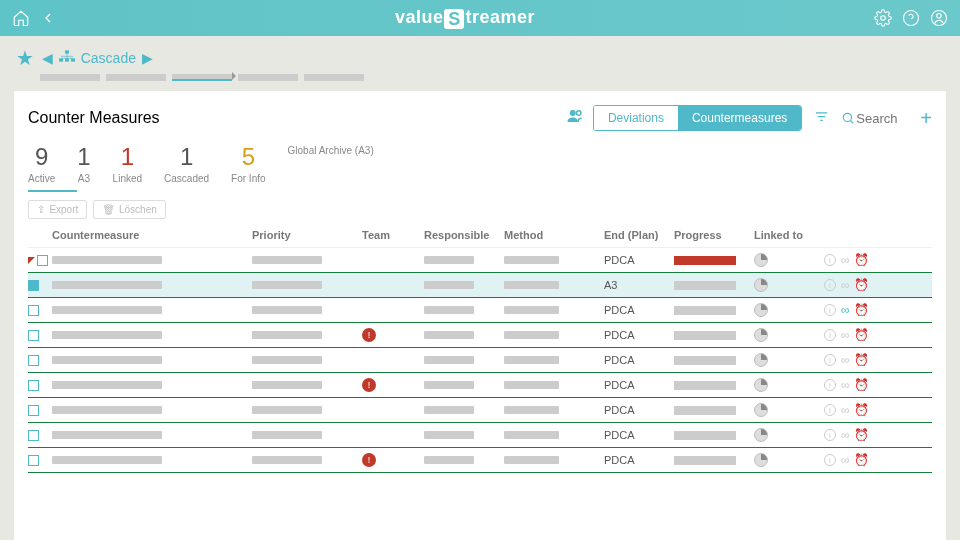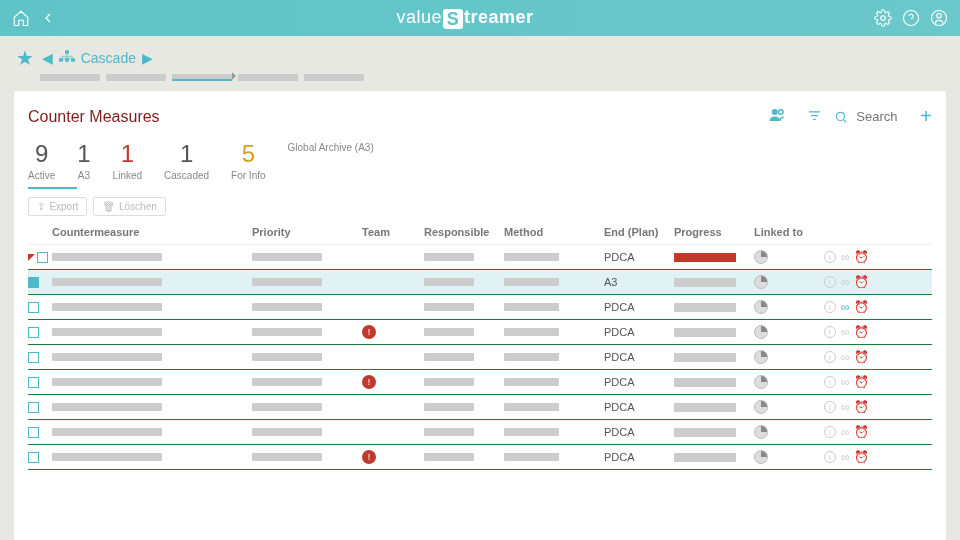--- a/index.html
+++ b/index.html
@@ -12,28 +12,28 @@
 .header-row{display:flex;align-items:center;padding:10px 16px 0 16px}
 .star{color:#4fb8c9;font-size:20px;margin-right:8px}
 .page-title{color:#666;font-size:20px;font-weight:400;flex:1}
 .cascade{display:flex;align-items:center;gap:6px;color:#4fb8c9;font-size:14px}
 .tabstrip{padding:4px 16px 0 40px;display:flex;gap:6px}
 .tabstrip .tab{width:60px;height:7px;background:#ccc}
 .tabstrip .tab.active{border-bottom:2px solid #4fb8c9;position:relative}
 .tabstrip .tab.active::after{content:"";position:absolute;right:-8px;top:-2px;border:4px solid transparent;border-left-color:#999}
 .panel{background:#fff;margin:10px 14px;border-radius:2px;box-shadow:0 1px 2px rgba(0,0,0,0.05);padding:14px;height:450px;overflow:hidden}
 .panel-header{display:flex;align-items:center;margin-bottom:12px}
-.panel-title{font-size:16px;color:#7f1d1d;flex:1}
+.panel-title{font-size:16px;color:#000000;flex:1}
 .people-icon{color:#4fb8c9;margin-right:8px}
 .toggle{display:flex;border:1px solid #4fb8c9;border-radius:3px;overflow:hidden;font-size:12px}
 .toggle div{padding:5px 14px;cursor:pointer}
 .toggle .inactive{background:#fff;color:#4fb8c9}
 .toggle .active{background:#4fb8c9;color:#fff}
 .filter-icon{color:#4fb8c9;margin:0 12px;font-size:15px}
-.search{display:flex;align-items:center;color:#4fb8c9;font-size:13px;gap:8px;margin-right:14px}
+.search{display:flex;align-items:center;color:#4fb8c9;font-size:13px;gap:1px;margin-right:14px}
 .search input{border:none;outline:none;width:50px;font-size:13px}
 .plus{color:#4fb8c9;font-size:20px;font-weight:300}
 .stats{display:flex;gap:0;margin-bottom:6px}
 .stat{text-align:center;padding:0 22px 6px 0}
 .stat:first-child{padding-left:0}
 .stat .num{font-size:24px;font-weight:300;color:#555}
 .stat .lbl{font-size:10px;color:#888;margin-top:2px}
 .stat.active-stat{border-bottom:2px solid #4fb8c9}
 .stat.overdue .num{color:#c0392b}
 .stat.forinfo .num{color:#d4a017}
@@ -67,21 +67,21 @@
         <svg width="18" height="18" viewBox="0 0 24 24" fill="none" stroke="#fff" stroke-width="1.5">
           <path d="M3 11l9-8 9 8v10a1 1 0 0 1-1 1h-5v-7h-6v7H4a1 1 0 0 1-1-1z"></path>
         </svg>
       </span>
     <span class="icon">
         <svg width="16" height="16" viewBox="0 0 24 24" fill="none" stroke="#fff" stroke-width="2">
           <path d="M15 18l-6-6 6-6"></path>
         </svg>
       </span>
   </div>
-  <div class="logo"><span style="font-weight:400">value</span><span style="display:inline-block;width:20px;height:20px;background:#fff;border-radius:3px;color:#5fc4c7;font-weight:bold;vertical-align:middle;line-height:20px;margin:0 1px">S</span><span style="font-weight:700">treamer</span></div>
+  <div class="logo"><span style="font-weight:700">value</span><span style="display:inline-block;width:20px;height:20px;background:#fff;border-radius:3px;color:#5fc4c7;font-weight:bold;vertical-align:middle;line-height:20px;margin:0 1px">S</span><span style="font-weight:700">treamer</span></div>
   <div class="nav-right">
     <span class="icon">
         <svg width="18" height="18" viewBox="0 0 24 24" fill="none" stroke="#fff" stroke-width="1.5">
           <circle cx="12" cy="12" r="3"></circle>
           <path d="M19.4 15a1.65 1.65 0 0 0 .33 1.82l.06.06a2 2 0 1 1-2.83 2.83l-.06-.06a1.65 1.65 0 0 0-1.82-.33 1.65 1.65 0 0 0-1 1.51V21a2 2 0 1 1-4 0v-.09A1.65 1.65 0 0 0 9 19.4a1.65 1.65 0 0 0-1.82.33l-.06.06a2 2 0 1 1-2.83-2.83l.06-.06a1.65 1.65 0 0 0 .33-1.82 1.65 1.65 0 0 0-1.51-1H3a2 2 0 1 1 0-4h.09A1.65 1.65 0 0 0 4.6 9a1.65 1.65 0 0 0-.33-1.82l-.06-.06a2 2 0 1 1 2.83-2.83l.06.06a1.65 1.65 0 0 0 1.82.33H9a1.65 1.65 0 0 0 1-1.51V3a2 2 0 1 1 4 0v.09a1.65 1.65 0 0 0 1 1.51 1.65 1.65 0 0 0 1.82-.33l.06-.06a2 2 0 1 1 2.83 2.83l-.06.06a1.65 1.65 0 0 0-.33 1.82V9c.63.24 1.08.83 1.51 1H21a2 2 0 1 1 0 4h-.09a1.65 1.65 0 0 0-1.51 1z"></path>
         </svg>
       </span>
     <span class="icon">
         <svg width="18" height="18" viewBox="0 0 24 24" fill="none" stroke="#fff" stroke-width="1.5">
           <circle cx="12" cy="12" r="10"></circle>
@@ -127,20 +127,24 @@
 
 <div class="panel">
   <div class="panel-header">
     <div class="panel-title">Counter Measures</div>
     <span class="people-icon"><svg width="20" height="18" viewBox="0 0 24 24" fill="#4fb8c9">
           <circle cx="9" cy="8" r="4"></circle>
           <circle cx="17" cy="8" r="3" fill="none" stroke="#4fb8c9" stroke-width="2"></circle>
           <path d="M2 20c0-4 3-6 7-6s7 2 7 6"></path>
           <path d="M16 20c0-3 2-5 5-5" fill="none" stroke="#4fb8c9" stroke-width="2"></path>
         </svg></span>
+    <div class="toggle">
+      <div class="inactive">Deviations</div>
+      <div class="active">Countermeasures</div>
+    </div>
     <span class="filter-icon"><svg width="15" height="15" viewBox="0 0 24 24" fill="none" stroke="#4fb8c9" stroke-width="2">
           <line x1="3" y1="6" x2="21" y2="6"></line>
           <line x1="6" y1="12" x2="18" y2="12"></line>
           <line x1="10" y1="18" x2="14" y2="18"></line>
         </svg></span>
     <div class="search">
       <svg width="14" height="14" viewBox="0 0 24 24" fill="none" stroke="#4fb8c9" stroke-width="2">
           <circle cx="11" cy="11" r="7"></circle>
           <line x1="21" y1="21" x2="16" y2="16"></line>
         </svg>

